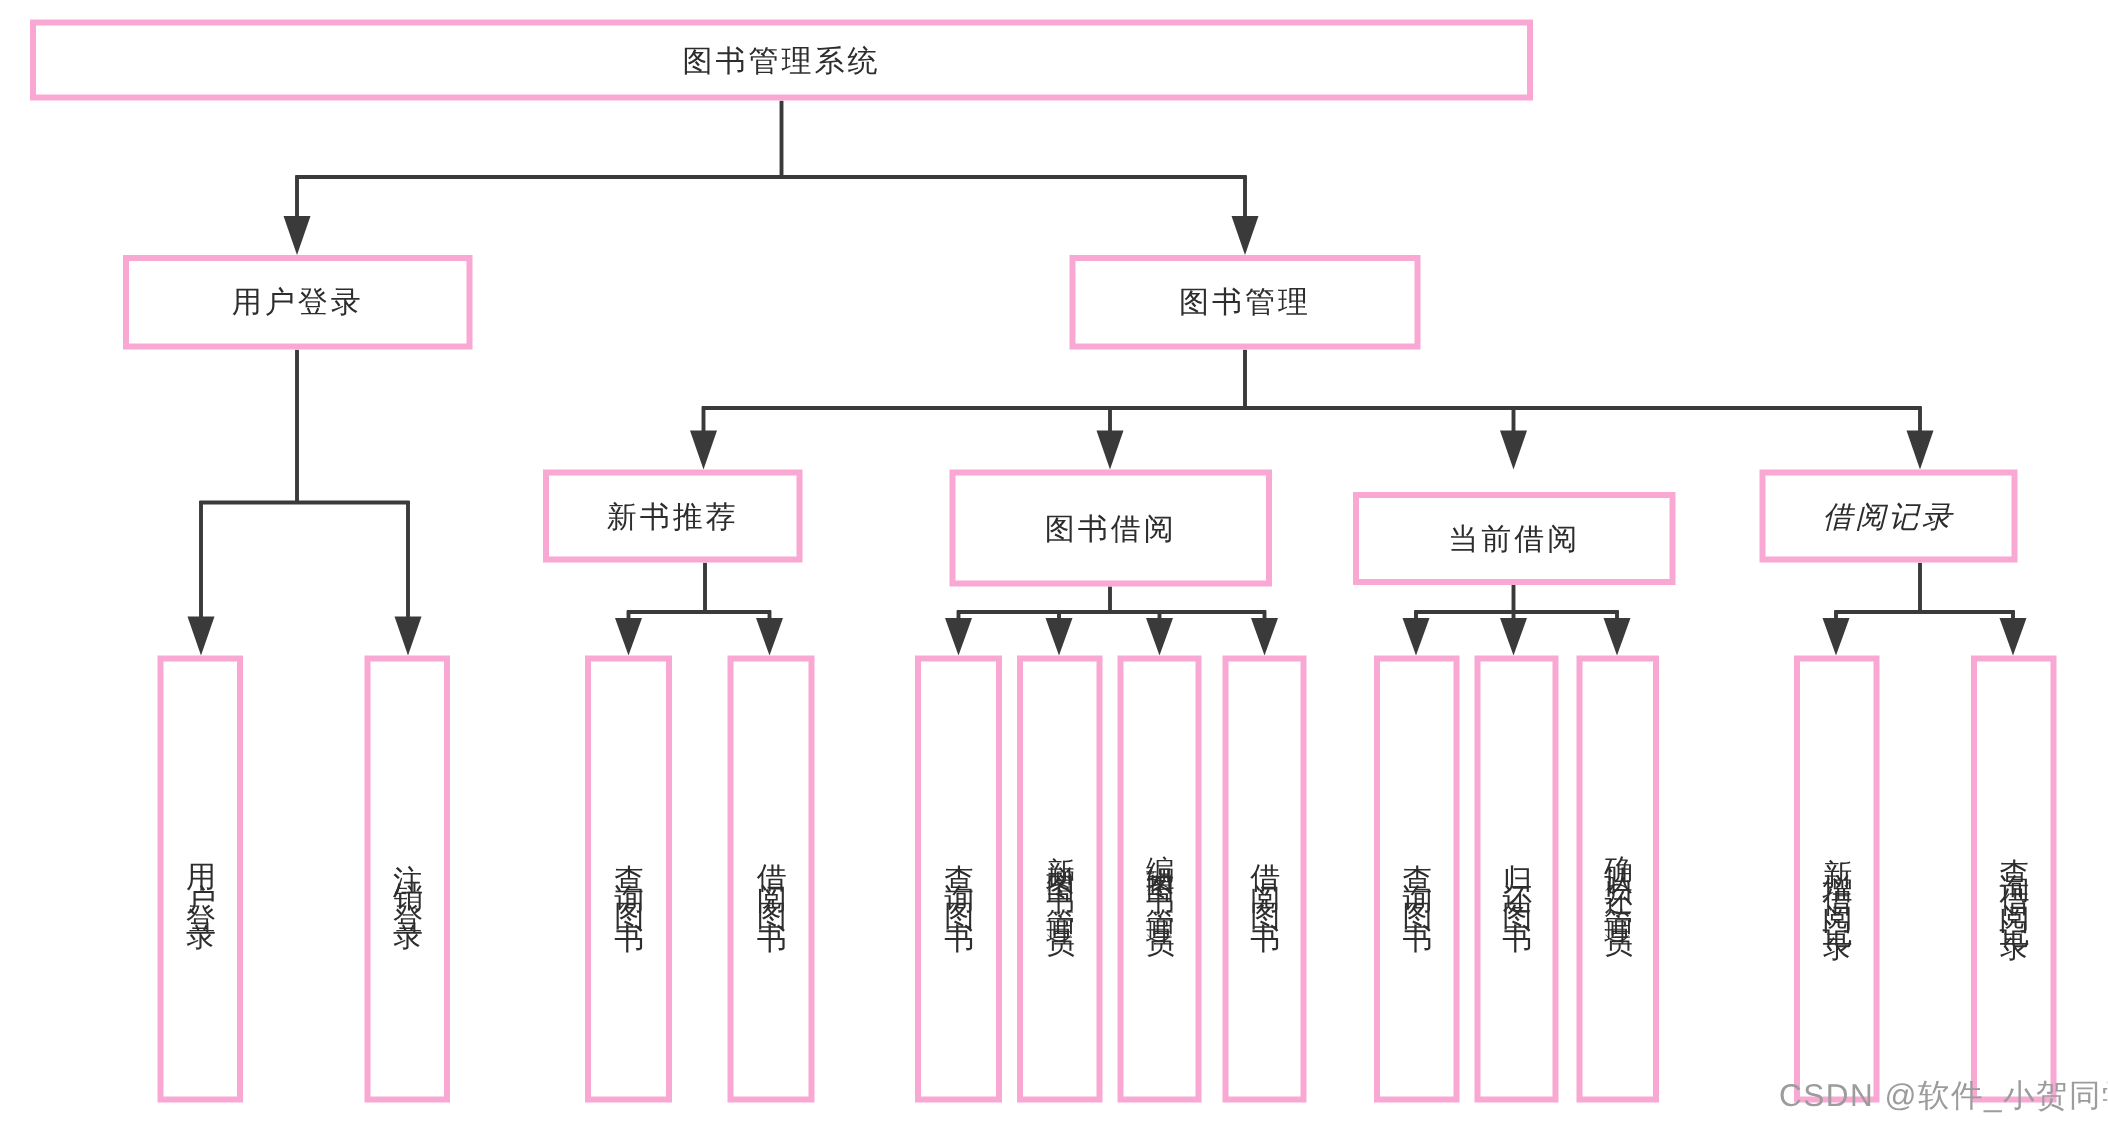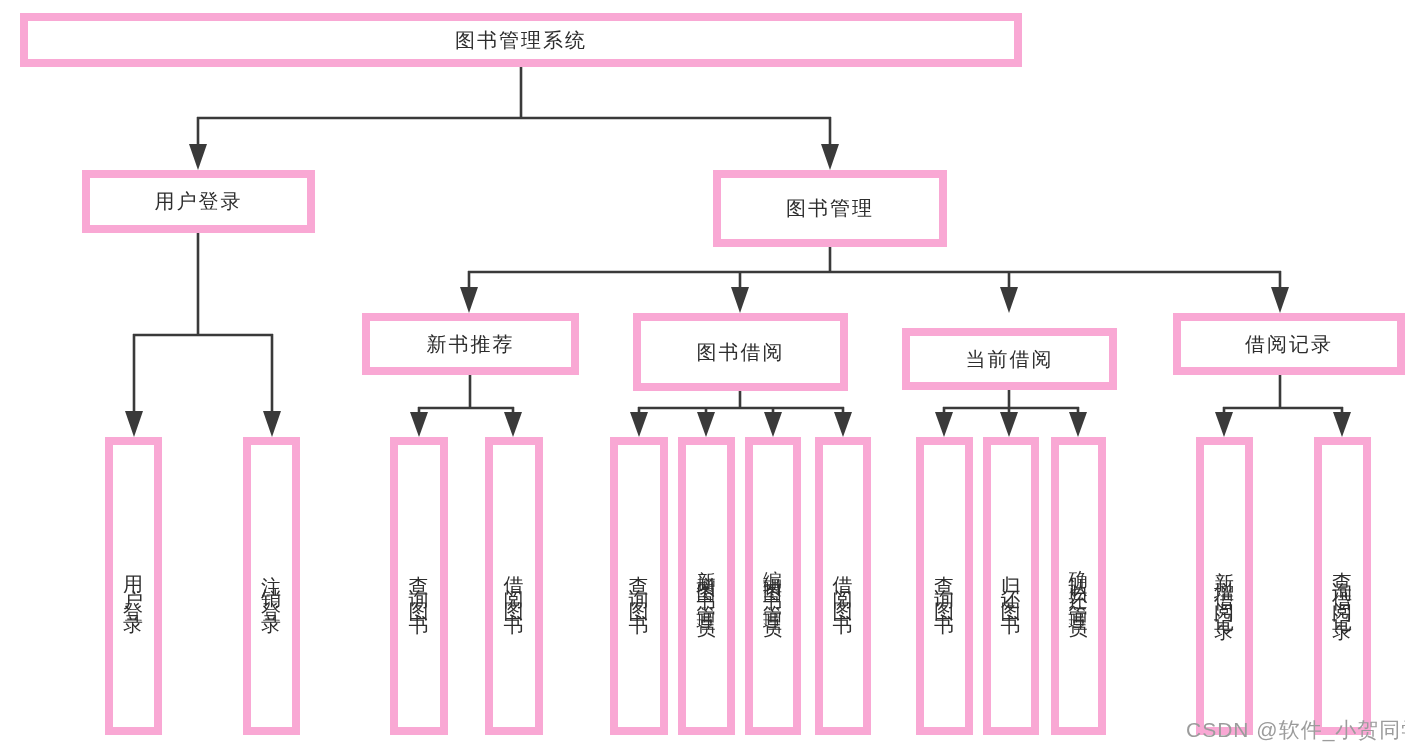--- a/index.html
+++ b/index.html
@@ -26,21 +26,21 @@
     stroke: #3a3a3a;
     stroke-width: 2.6;
   }
   .connector-layer polygon {
     fill: #3a3a3a;
     stroke: none;
   }
   .node {
     position: absolute;
     box-sizing: border-box;
-    border: 8px solid #f9a8d4;
+    border: 4px solid #f9a8d4;
     background: #ffffff;
     display: flex;
     align-items: center;
     justify-content: center;
     color: #2d2d2d;
   }
   .node.h-label {
     font-size: 20px;
     letter-spacing: 2px;
   }
@@ -154,34 +154,34 @@
     </g>
   </svg>
 
   <div class="node h-label" style="left:20px; top:13px; width:1002px; height:54px;">
     <span>图书管理系统</span>
   </div>
 
   <div class="node h-label" style="left:82px; top:170px; width:233px; height:63px;">
     <span>用户登录</span>
   </div>
-  <div class="node h-label" style="left:713px; top:170px; width:234px; height:77px;">
+  <div class="node h-label" style="left:713px; top:170px; width:234px; height:63px;">
     <span>图书管理</span>
   </div>
 
-  <div class="node h-label" style="left:362px; top:313px; width:217px; height:62px;">
+  <div class="node h-label" style="left:362px; top:313px; width:173px; height:62px;">
     <span>新书推荐</span>
   </div>
   <div class="node h-label" style="left:633px; top:313px; width:215px; height:78px;">
     <span>图书借阅</span>
   </div>
   <div class="node h-label" style="left:902px; top:313px; width:215px; height:62px;margin-top:15px;">
     <span>当前借阅</span>
   </div>
-  <div class="node h-label" style="left:1173px; top:313px; width:232px; height:62px;">
+  <div class="node h-label" style="left:1173px; top:313px; width:172px; height:62px;font-style:italic;">
     <span>借阅记录</span>
   </div>
 
   <div class="node leaf" style="left:105px; width:57px;">
     <span class="v-label">用户登录</span>
   </div>
   <div class="node leaf" style="left:243px; width:57px;">
     <span class="v-label">注销登录</span>
   </div>
 

